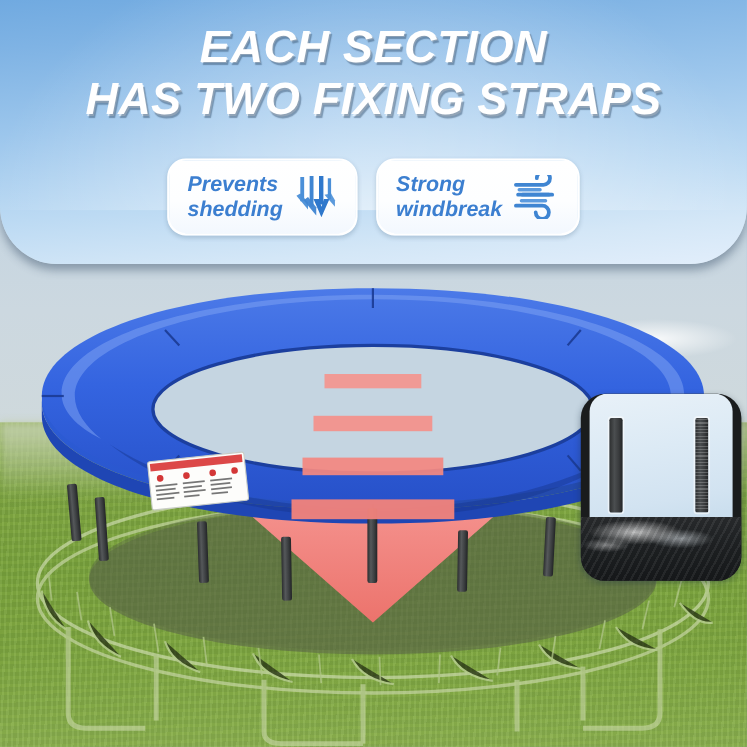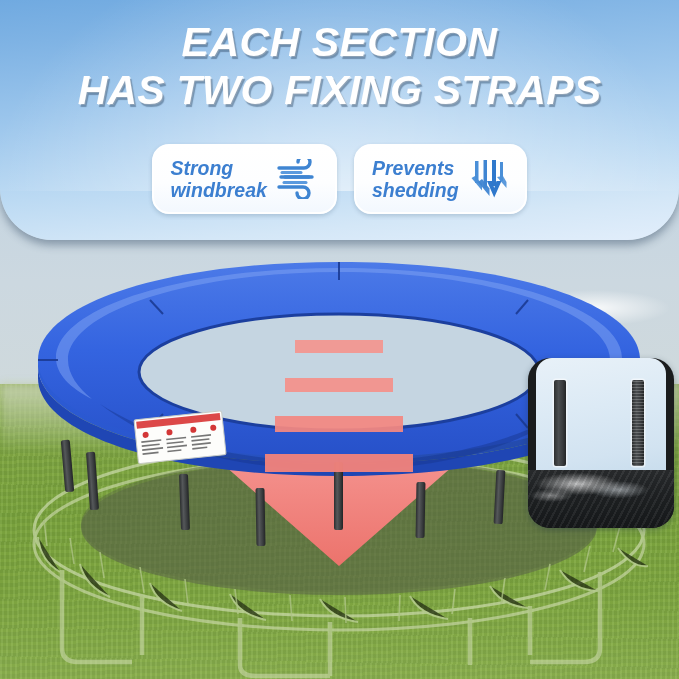--- a/index.html
+++ b/index.html
@@ -322,62 +322,62 @@
 
     <div class="title-wrap">
       <span class="title-line l1">EACH SECTION</span>
       <span class="title-line l2">HAS TWO FIXING STRAPS</span>
     </div>
 
     <div class="badges">
 
       <div class="badge">
         <div>
+          <div class="badge-text">Prevents</div>
+          <div class="badge-text">shedding</div>
+        </div>
+        <span class="badge-icon">
+          <svg width="44" height="44" viewBox="0 0 44 44">
+            <g fill="#4a8fd8">
+              <path d="M8 4 L11.5 4 L11.5 26 L8 26 Z"></path>
+              <path d="M4.5 21 L15 33.5 L15 27 L8 19 Z" opacity="0.95"></path>
+            </g>
+            <g fill="#3f85d2">
+              <path d="M16.5 3 L20 3 L20 31 L16.5 31 Z"></path>
+              <path d="M11 25 L22.5 39 L22.5 31.5 L15 22 Z" opacity="0.95"></path>
+            </g>
+            <g fill="#2f78cc">
+              <path d="M25 3 L29 3 L29 29 L25 29 Z"></path>
+              <path d="M20 24 L27.2 40.5 L34.5 24 L29.5 24 L27.2 31 L25 24 Z"></path>
+            </g>
+            <g fill="#4a8fd8">
+              <path d="M33 5 L36 5 L36 24 L33 24 Z"></path>
+              <path d="M30 20 L39.5 31 L39.5 25 L36 19 Z" opacity="0.9"></path>
+            </g>
+          </svg>
+        </span>
+      </div>
+
+      <div class="badge">
+        <div>
           <div class="badge-text">Strong</div>
           <div class="badge-text">windbreak</div>
         </div>
         <span class="badge-icon">
           <svg width="46" height="40" viewBox="0 0 46 40">
             <g fill="none" stroke="#3f85d2" stroke-width="3.4" stroke-linecap="round">
               <path d="M4 9 L29 9 A6 6 0 1 0 23 3"></path>
               <path d="M6 18 L34 18"></path>
               <path d="M10 18 L37 18"></path>
               <path d="M4 28 L28 28 A6 6 0 1 1 22 34"></path>
             </g>
             <g fill="none" stroke="#5b9ade" stroke-width="3" stroke-linecap="round">
               <path d="M7 13.5 L26 13.5"></path>
               <path d="M9 23.5 L31 23.5"></path>
             </g>
           </svg>
         </span>
       </div>
 
-      <div class="badge">
-        <div>
-          <div class="badge-text">Prevents</div>
-          <div class="badge-text">shedding</div>
-        </div>
-        <span class="badge-icon">
-          <svg width="44" height="44" viewBox="0 0 44 44">
-            <g fill="#4a8fd8">
-              <path d="M8 4 L11.5 4 L11.5 26 L8 26 Z"></path>
-              <path d="M4.5 21 L15 33.5 L15 27 L8 19 Z" opacity="0.95"></path>
-            </g>
-            <g fill="#3f85d2">
-              <path d="M16.5 3 L20 3 L20 31 L16.5 31 Z"></path>
-              <path d="M11 25 L22.5 39 L22.5 31.5 L15 22 Z" opacity="0.95"></path>
-            </g>
-            <g fill="#2f78cc">
-              <path d="M25 3 L29 3 L29 29 L25 29 Z"></path>
-              <path d="M20 24 L27.2 40.5 L34.5 24 L29.5 24 L27.2 31 L25 24 Z"></path>
-            </g>
-            <g fill="#4a8fd8">
-              <path d="M33 5 L36 5 L36 24 L33 24 Z"></path>
-              <path d="M30 20 L39.5 31 L39.5 25 L36 19 Z" opacity="0.9"></path>
-            </g>
-          </svg>
-        </span>
-      </div>
-
     </div>
   </div>
 
 </div>
 
 </body></html>

